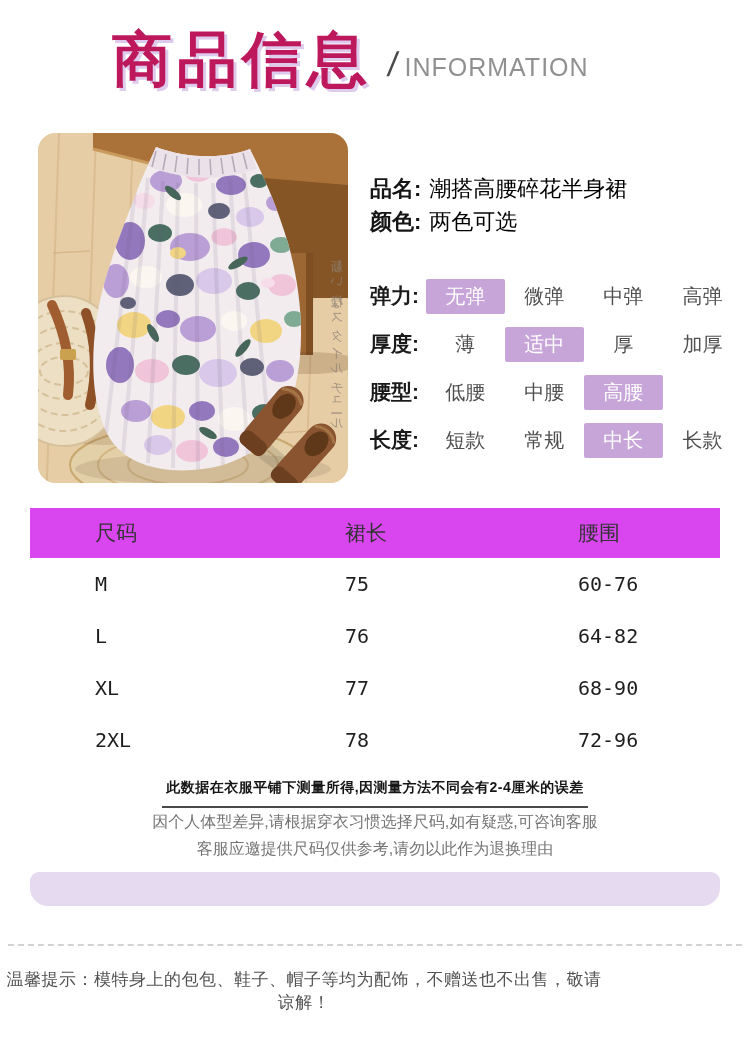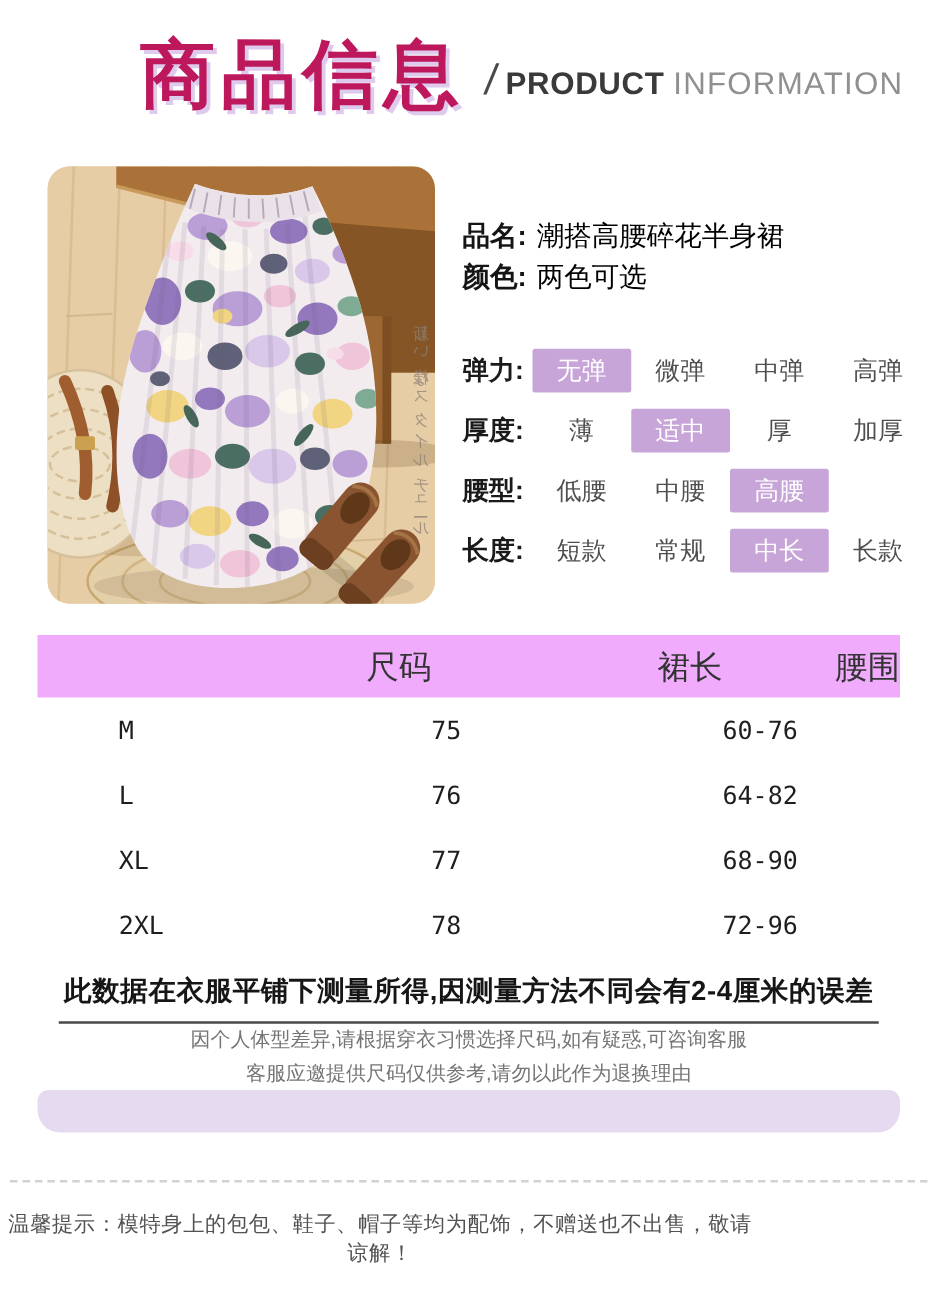--- a/index.html
+++ b/index.html
@@ -35,32 +35,32 @@
   .attr-row{display:flex;align-items:center;height:48px;}
   .attr-row .alabel{width:64px;font-size:21px;font-weight:700;color:#1a1a1a;white-space:nowrap;}
   .attr-row .opt{
     width:91px;text-align:center;font-size:20px;color:#4f4f4f;
     padding:4px 0;border-radius:2px;
   }
   .attr-row .opt.sel{background:#c7a5d8;color:#ffffff;}
   
   .size-table{position:absolute;left:30px;top:508px;width:690px;}
   .t-head{
-    height:50px;background:#f0abfc;display:grid;grid-template-columns:315px 233px 1fr;
-    align-items:center;font-size:26px;color:#333;text-align:right;
+    height:50px;background:#d946ef;display:grid;grid-template-columns:315px 233px 1fr;
+    align-items:center;font-size:21px;color:#333;
   }
   .t-row{
     height:52px;display:grid;grid-template-columns:315px 233px 1fr;align-items:center;
     font-size:20px;color:#1e1e1e;font-family:"DejaVu Sans Mono","Liberation Mono",monospace;
   }
   .c1{padding-left:65px;}
   
   .notes{position:absolute;top:778px;left:0;width:750px;text-align:center;}
   .measure-note{
-    display:inline-block;font-size:22px;font-weight:700;color:#161616;letter-spacing:.5px;
+    display:inline-block;font-size:14px;font-weight:700;color:#161616;letter-spacing:.5px;
     padding:0 4px 9px 4px;border-bottom:2px solid #4a4a4a;
   }
   .sub-note{font-size:16px;color:#757575;line-height:27px;}
   .sub-note:first-of-type{margin-top:9px;}
   .divider-bar{
     position:absolute;left:30px;top:872px;width:690px;height:34px;
     background:#e6daf1;border-radius:9px 9px 18px 18px;
   }
   .dashed-line{position:absolute;left:8px;right:8px;top:944px;border-top:2px dashed #d2d2d2;}
   .warm-tip{
@@ -68,21 +68,20 @@
     font-size:17px;color:#525252;letter-spacing:.5px;
   }
 </style>
 </head>
 <body>
 
 <div class="header">
   <div class="title">商品信息</div>
   <div class="subtitle">
     <span class="slash">/</span>
-    <span class="strong">PRODUCT</span>
     <span class="light">INFORMATION</span>
   </div>
 </div>
 
 <div class="photo">
   <svg width="310" height="350" viewBox="0 0 310 350" xmlns="http://www.w3.org/2000/svg">
 
     <rect width="310" height="350" fill="#e7cda6"></rect>
     <g stroke="#d8ba8e" stroke-width="2" opacity="0.85" transform="rotate(2 155 175)">
       <line x1="15" y1="-10" x2="15" y2="360"></line>

